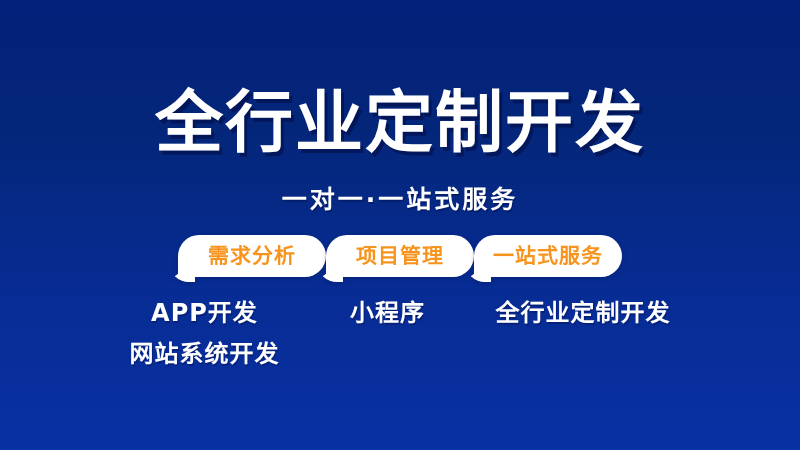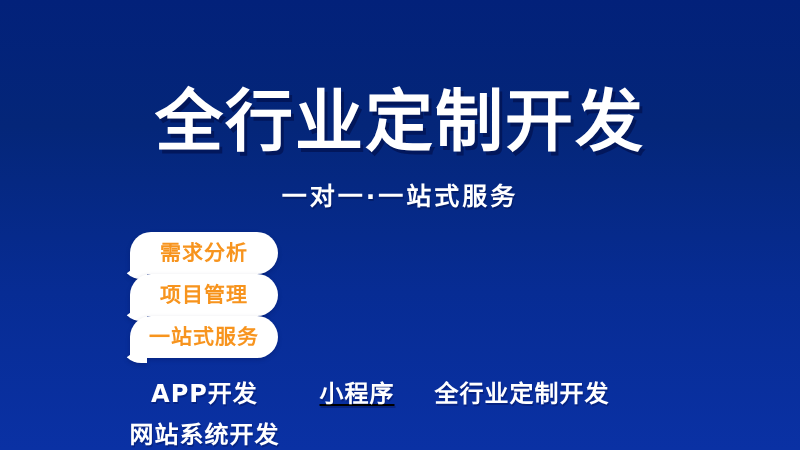--- a/index.html
+++ b/index.html
@@ -65,23 +65,22 @@
     letter-spacing:3px;
     white-space:nowrap;
     text-shadow:1px 2px 0 rgba(0,8,60,0.35);
   }
 
   
   .badge-row {
     margin-top:21px;
     width:540px;
     display:flex;
-    justify-content:flex-start;
+    justify-content:center;
     align-items:flex-start;
-    flex-direction:column;
   }
 
   .badge {
     position:relative;
     width:148px;
     height:42px;
     background:#FFFFFF;
     border-radius:22px 22px 22px 4px;
     display:flex;
     align-items:center;
@@ -112,31 +111,32 @@
     color:#F7941E;
     letter-spacing:1px;
     white-space:nowrap;
   }
 
   
   .columns {
     margin-top:21px;
     width:566px;
     display:flex;
+    justify-content:space-between;
   }
 
   .column {
     display:flex;
     flex-direction:column;
     align-items:center;
     row-gap:11px;
   }
 
   .col-a { width:175px; }
-  .col-b { width:130px;text-decoration:underline; }
+  .col-b { width:130px; }
   .col-c { width:200px; }
 
   .service-item {
     font-family:"DejaVu Sans", "Liberation Sans", sans-serif;
     font-size:24px;
     line-height:30px;
     font-weight:700;
     color:#FFFFFF;
     letter-spacing:1px;
     white-space:nowrap;

